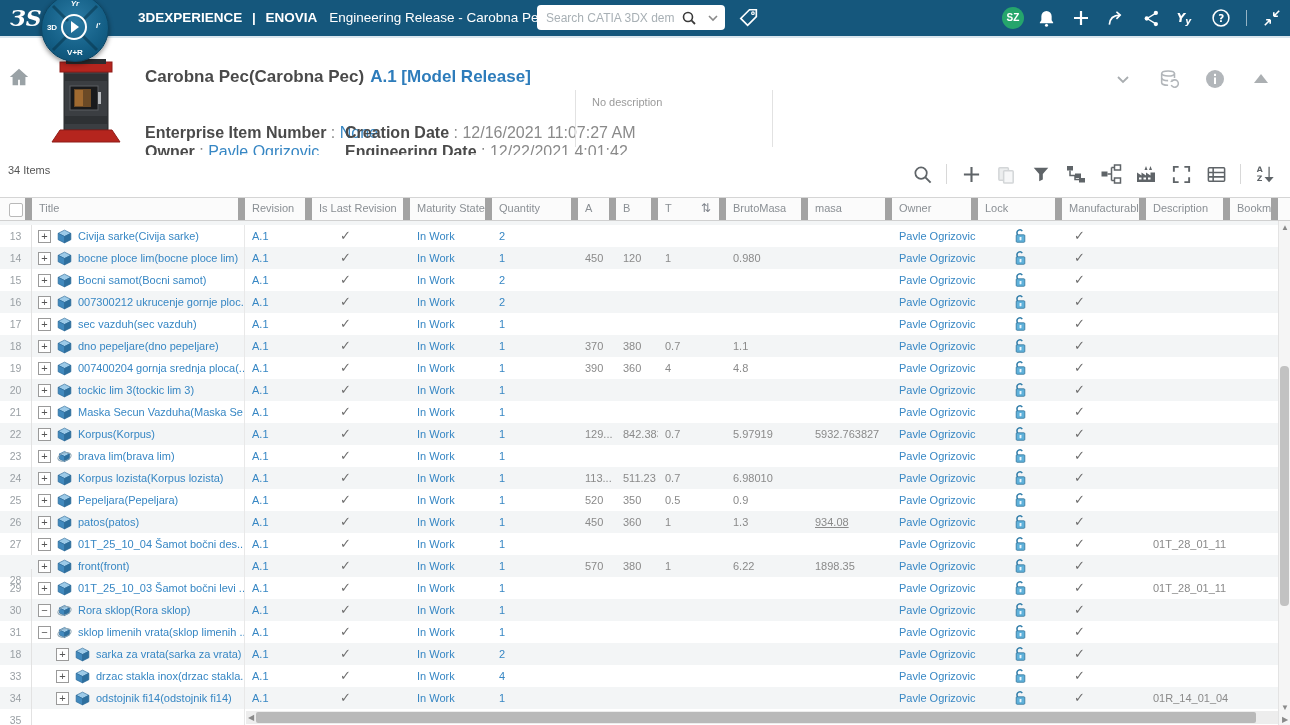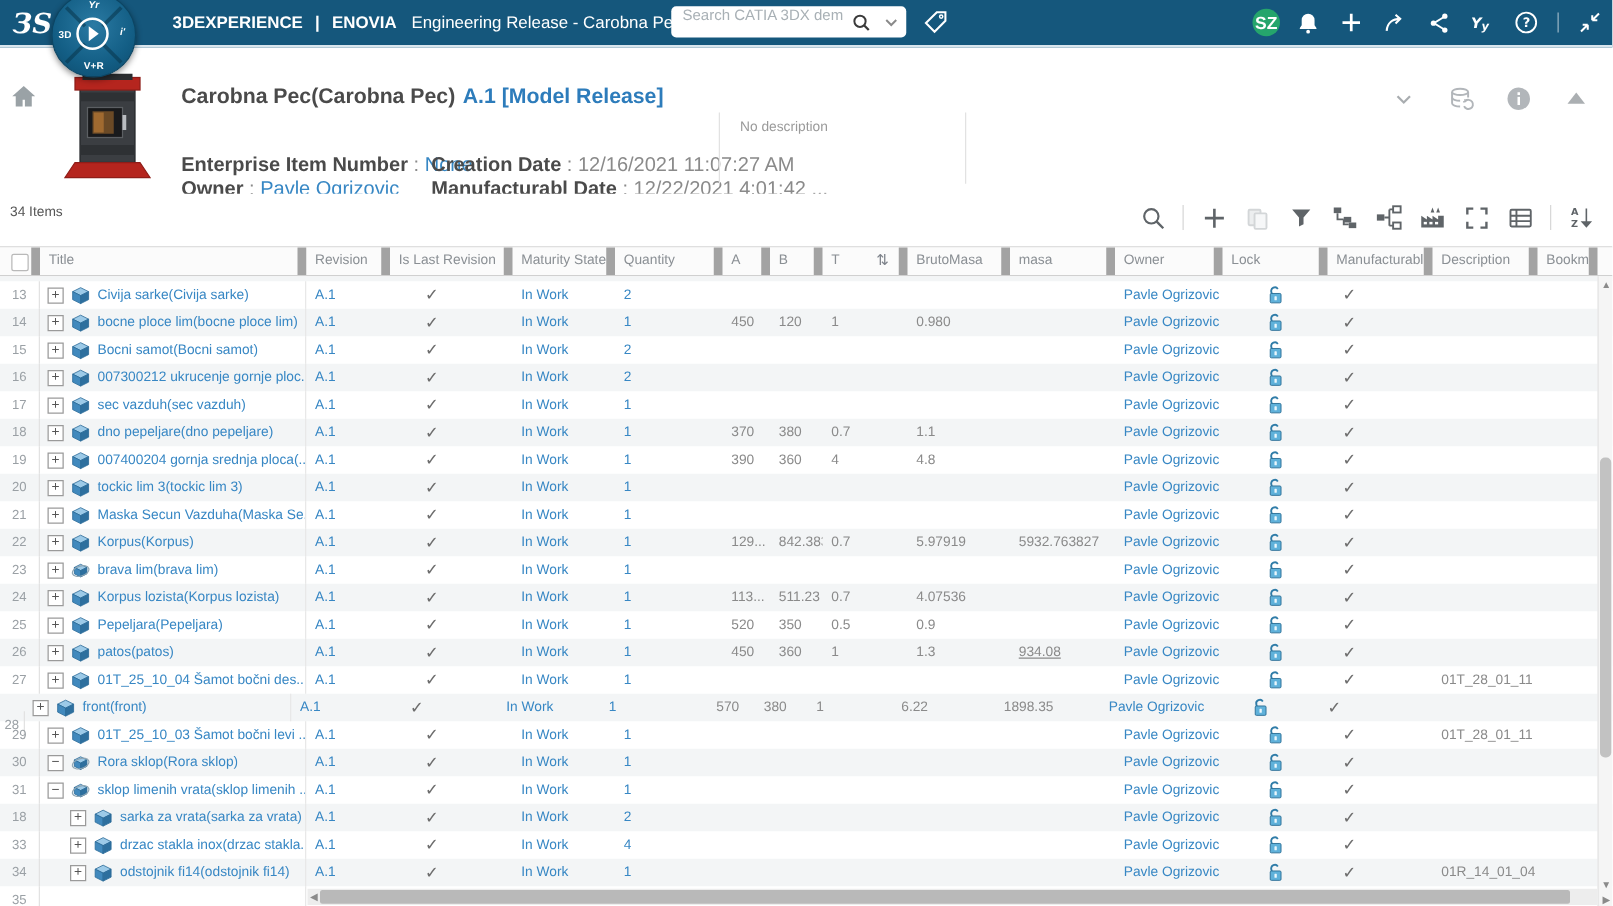--- a/index.html
+++ b/index.html
@@ -7,29 +7,29 @@
   #app{position:absolute;inset:0;}
 
   
   .topbar{position:absolute;top:0;left:0;width:1290px;height:36px;background:#15577c;border-bottom:2px solid #d9e6ee;z-index:40;}
   .logo3ds{position:absolute;left:8px;top:4px;width:42px;height:28px;}
   .apptitle{position:absolute;left:138px;top:0;height:36px;line-height:36px;color:#fff;font-size:13.5px;white-space:nowrap;}
   .apptitle .b{font-weight:bold;}
   .apptitle .sep{margin:0 6px;font-weight:bold;}
   .apptitle .pg{margin-left:8px;font-weight:normal;}
   .title-chev{display:inline-block;vertical-align:middle;margin-left:10px;}
-  .searchbox{position:absolute;left:537px;top:5px;width:188px;height:25px;background:#fff;border-radius:4px;display:flex;align-items:flex-start;}
+  .searchbox{position:absolute;left:537px;top:5px;width:188px;height:25px;background:#fff;border-radius:4px;display:flex;align-items:center;}
   .searchbox input{border:none;outline:none;flex:1;min-width:0;font-size:12px;padding:0 0 0 9px;color:#444;background:transparent;font-family:"Liberation Sans",sans-serif;}
   .searchbox input::placeholder{color:#a8b0b5;}
   .sb-ic{display:flex;align-items:center;justify-content:center;width:24px;height:25px;cursor:pointer;}
   .tagicon{position:absolute;left:738px;top:7px;width:22px;height:22px;}
   .userblock{position:absolute;right:300px;top:3px;text-align:right;color:#fff;cursor:pointer;width:220px;}
   .userblock .u1{font-size:11px;line-height:15px;}
   .userblock .u2{font-size:12.5px;font-weight:bold;line-height:15px;}
-  .avatar{position:absolute;right:266px;top:7px;width:22px;height:22px;border-radius:50%;background:#25a56c;color:#fff;font-size:14px;font-weight:bold;text-align:center;line-height:22px;}
+  .avatar{position:absolute;right:266px;top:7px;width:22px;height:22px;border-radius:50%;background:#25a56c;color:#fff;font-size:10px;font-weight:bold;text-align:center;line-height:22px;}
   .tb-icons{position:absolute;right:8px;top:0;height:36px;display:flex;align-items:center;gap:15px;}
   .tb-ic{width:20px;height:20px;display:flex;align-items:center;justify-content:center;cursor:pointer;}
   .tb-div{width:1px;height:16px;background:rgba(255,255,255,.55);}
 
   
   .compass{position:absolute;left:41px;top:-6px;width:68px;height:68px;z-index:50;cursor:pointer;}
   .compass .disc{position:absolute;inset:0;border-radius:50%;background:radial-gradient(circle at 50% 38%,#2a7aa3,#135e85 60%,#0d4a6b);box-shadow:0 2px 5px rgba(0,0,0,.45);border:1px solid #0c4563;}
   .compass .lbl{position:absolute;color:#fff;font-size:8px;font-weight:bold;width:100%;text-align:center;}
   .compass .lt{top:5px;left:0;font-style:italic;}
   .compass .lb{bottom:5px;left:0;}
@@ -234,21 +234,21 @@
       <span class="ml">Maturity State</span>
       <span class="msep"> <span>:</span> </span>
       <a class="mv">In Work</a>
     </div>
     <div class="meta" style="left:345px;top:58px;">
       <span class="ml">Creation Date</span>
       <span class="msep"> <span>:</span> </span>
       <span class="md">12/16/2021 11:07:27 AM</span>
     </div>
     <div class="meta" style="left:345px;top:77px;">
-      <span class="ml">Manufacturabl Date</span>
+      <span class="ml">Engineering Date</span>
       <span class="msep"> <span>:</span> </span>
       <span class="md">12/22/2021 4:01:42 ...</span>
     </div>
     <div class="vdiv" style="left:575px;"></div>
     <div class="nodesc">No description</div>
     <div class="vdiv" style="left:772px;"></div>
 
     <div class="h-icons">
       <span class="h-ic">
         <svg width="16" height="16" viewBox="0 0 16 16">
@@ -785,21 +785,21 @@
             </span>
             <span class="tlink">Korpus lozista(Korpus lozista)</span>
           </div>
           <div class="cell blue" style="width: 67px;">A.1</div>
           <div class="cell chk c-last" style="width: 98px;">✓</div>
           <div class="cell blue" style="width: 82px;">In Work</div>
           <div class="cell blue" style="width: 86px;">1</div>
           <div class="cell gray" style="width: 38px;">113...</div>
           <div class="cell gray" style="width: 42px;">511.23</div>
           <div class="cell gray" style="width: 68px;">0.7</div>
-          <div class="cell gray" style="width: 82px;">4.07536</div>
+          <div class="cell gray" style="width: 82px;">6.98010</div>
           <div class="cell gray" style="width: 84px;"></div>
           <div class="cell blue" style="width: 86px;">Pavle Ogrizovic</div>
           <div class="cell c-lock" style="width: 84px;">
             <span style="display: flex;">
               <svg width="15" height="16" viewBox="0 0 16 17">
                 <path d="M4.2 7.5V5.2a3.1 3.1 0 0 1 6-1.1" fill="none" stroke="#2f7ca8" stroke-width="1.6" transform="rotate(-14 7 5)"></path>
                 <rect x="3.4" y="7.2" width="9.2" height="8" rx="1" fill="#5fb1da" stroke="#2c6f96" stroke-width="0.8"></rect>
                 <rect x="7" y="9.6" width="2" height="3.4" rx="0.5" fill="#eaf6fc"></rect>
               </svg>
             </span>
@@ -910,21 +910,21 @@
                 <rect x="3.4" y="7.2" width="9.2" height="8" rx="1" fill="#5fb1da" stroke="#2c6f96" stroke-width="0.8"></rect>
                 <rect x="7" y="9.6" width="2" height="3.4" rx="0.5" fill="#eaf6fc"></rect>
               </svg>
             </span>
           </div>
           <div class="cell chk c-manuf" style="width: 84px;">✓</div>
           <div class="cell gray" style="width: 84px;">01T_28_01_11</div>
           <div class="cell " style="width: 48px;"></div>
         </div>
         <div class="trow alt">
-          <div class="cell c-num" style="width: 20px; margin-top: 28px;">28</div>
+          <div class="cell c-num" style="width: 32px; margin-top: 28px;">28</div>
           <div class="cell c-title" style="width: 213px;">
             <span class="expbox">+</span>
             <span class="rowicon">
               <svg width="15" height="15" viewBox="0 0 16 16">
                 <polygon points="8,1.2 14.8,4.6 8,8 1.2,4.6" fill="#9ccae8" stroke="#2a6a99" stroke-width="0.7"></polygon>
                 <polygon points="1.2,4.6 8,8 8,14.8 1.2,11.4" fill="#4189bd" stroke="#2a6a99" stroke-width="0.7"></polygon>
                 <polygon points="14.8,4.6 8,8 8,14.8 14.8,11.4" fill="#2d6f9e" stroke="#2a6a99" stroke-width="0.7"></polygon>
               </svg>
             </span>
             <span class="tlink">front(front)</span>

